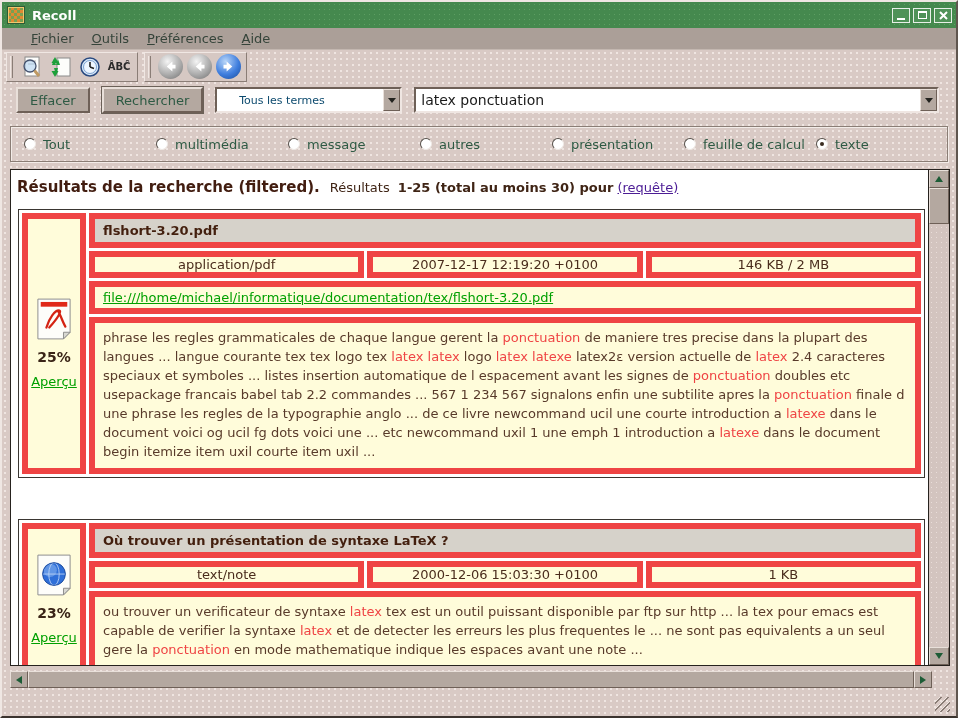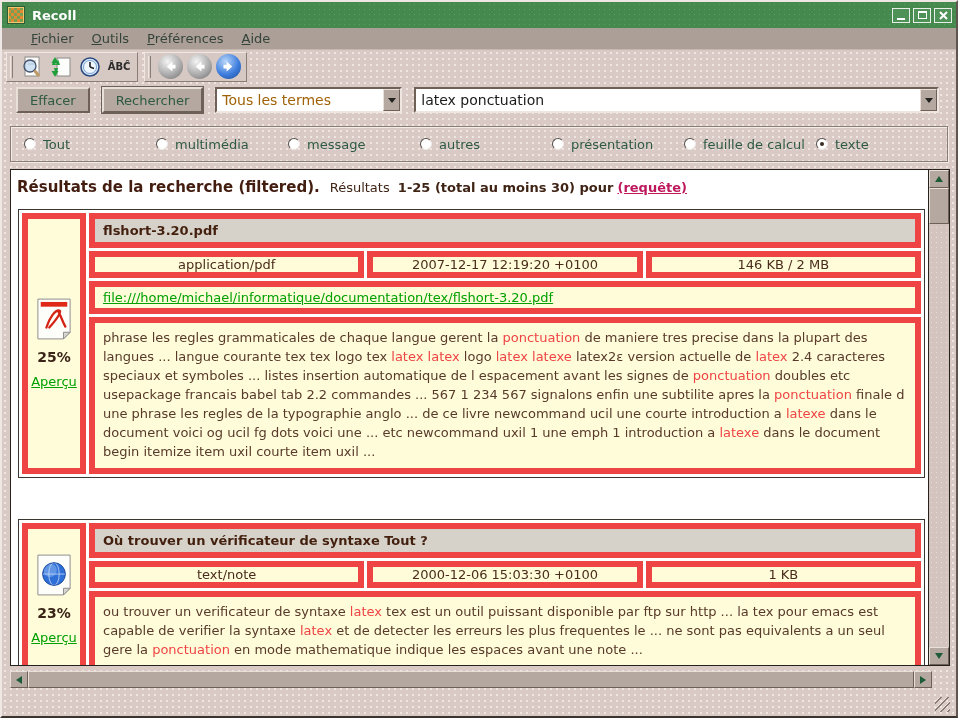--- a/index.html
+++ b/index.html
@@ -71,21 +71,21 @@
     border: 2px solid; border-color: #e9e0da #6e6057 #6e6057 #e9e0da;
     padding: 0 12px;
   }
   .push-btn.default-btn { box-shadow: 0 0 0 1px #6b6158; }
   .combo {
     height: 26px; background: #fff; display: flex; align-items: stretch;
     border: 2px solid; border-color: #6e6057 #efe6e2 #efe6e2 #6e6057;
   }
   .combo-mode { width: 187px; }
   .combo-query { flex: 1; }
-  .combo-text { flex: 1; display: flex; align-items: center; padding-left: 5px; color: #a16207; font-size: 14px; }
+  .combo-text { flex: 1; display: flex; align-items: center; padding-left: 22px; color: #0c4a6e; font-size: 11px; }
   .combo-input { flex: 1; border: none; outline: none; padding-left: 5px; font: 14px "DejaVu Sans", sans-serif; color: #1a1a1a; background: #fff; }
   .combo-arrow {
     width: 17px; background: #b4a8a0; border: 1px solid; border-color: #e9e0da #6e6057 #6e6057 #e9e0da;
     display: flex; align-items: center; justify-content: center;
   }
   .tri { width: 0; height: 0; }
   .tri.down-dark { border-left: 4px solid transparent; border-right: 4px solid transparent; border-top: 5px solid #23231f; }
 
   
   .filter-frame {
@@ -105,21 +105,21 @@
   
   .results-frame {
     flex: 1; margin: 0 6px 0 8px; min-height: 0;
     border: 1px solid #26221e; background: #fff; display: flex;
   }
   .results-area { flex: 1; overflow: hidden; background: #fff; }
   .res-header { padding: 8px 4px 0 6px; margin-bottom: 13px; color: #3f2415; }
   .rh-title { font-weight: bold; font-size: 15px; color: #421d10; margin-right: 10px; }
   .rh-prefix { font-size: 13px; margin-right: 4px; }
   .rh-range { font-weight: bold; margin-right: 4px; }
-  .rh-link { font-weight: bold; color: #be185d; text-decoration: underline; cursor: pointer; }
+  .rh-link { font-weight: normal; color: #4c1d95; text-decoration: underline; cursor: pointer; }
 
   .result {
     display: grid; grid-template-columns: 64px 1fr 1fr 1fr; gap: 3px; padding: 3px;
     border: 1px solid #3a3632; background: #fff; margin: 0 3px 41px 7px;
   }
   .cell { border: 6px solid #ef4444; background: #fffcda; }
   .res-left {
     grid-row: 1 / span 4; grid-column: 1;
     display: flex; flex-direction: column; align-items: center; justify-content: center; gap: 9px;
   }
@@ -352,21 +352,21 @@
           <circle cx="15" cy="17" r="7" fill="#6ea0ea" opacity="0.8"></circle>
           <ellipse cx="19" cy="21" rx="5.5" ry="12" fill="none" stroke="#bcd4f4" opacity="0.9"></ellipse>
           <line x1="7" y1="21" x2="31" y2="21" stroke="#bcd4f4" opacity="0.9"></line>
           <circle cx="19" cy="21" r="12" fill="none" stroke="#1c4a9c"></circle>
         </svg>
       </span>
       <span class="res-pct">23%</span>
       <a class="glink res-preview">Aperçu</a>
     </div>
     <div class="res-title-cell cell">
-              <span>Où trouver un vérificateur de syntaxe Tout ?</span>
+              <span>Où trouver un présentation de syntaxe LaTeX ?</span>
             </div>
     <div class="cell meta">
               <span>text/note</span>
             </div>
     <div class="cell meta">
               <span>2000-12-06 15:03:30 +0100</span>
             </div>
     <div class="cell meta">
               <span>1 KB</span>
             </div>

